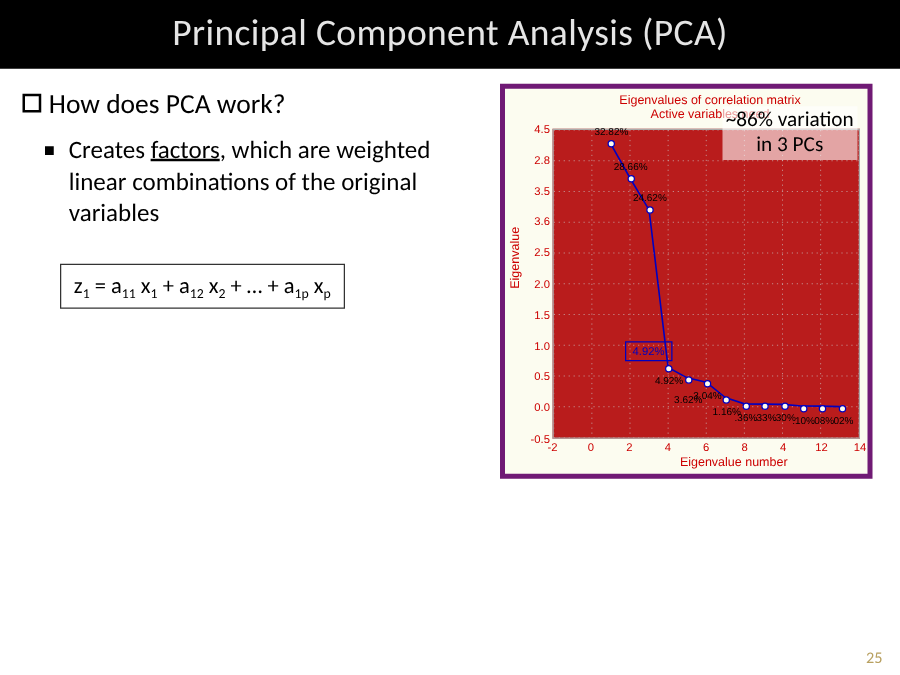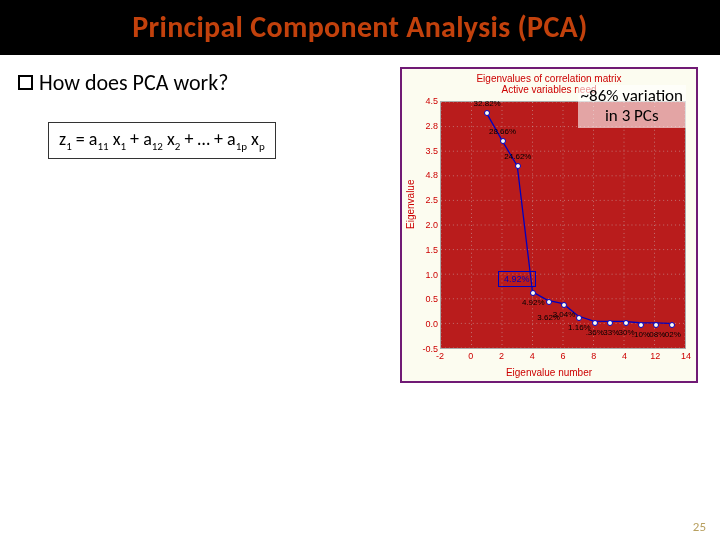--- a/index.html
+++ b/index.html
@@ -1,31 +1,31 @@
 <!DOCTYPE html>
 <html><head>
   <meta charset="utf-8">
   <style>
     * { margin: 0; padding: 0; box-sizing: border-box; }
     body { width: 720px; height: 540px; font-family: Calibri, 'Segoe UI', sans-serif; background: #fff; position: relative; }
     .title-bar { background: #000; width: 100%; padding: 8px 0 10px 0; }
-    .title { font-size: 30px; font-weight: 700; color: #c2410c; text-align: center; letter-spacing: 0.3px; }
+    .title { font-size: 30px; font-weight: 400; color: #e5e5e5; text-align: center; letter-spacing: 0.3px; }
     .main { display: flex; padding: 14px 0 0 18px; }
     .text-col { width: 382px; padding-right: 24px; }
     .heading { font-size: 22px; font-weight: 400; margin-bottom: 12px; display: flex; align-items: center; gap: 4px; }
     .bullet-sq { width: 15px; height: 15px; border: 2px solid #000; display: inline-block; flex-shrink: 0; margin-right: 2px; }
     .heading-text { display: inline; }
     .bullet { display: flex; margin: 10px 0 12px 18px; }
     .bullet-dot { width: 7px; height: 7px; background: #000; margin-top: 9px; margin-right: 12px; flex-shrink: 0; }
     .bullet-text { font-size: 20px; line-height: 1.28; }
     .underline { text-decoration: underline; }
     .equation-box { border: 1.5px solid #333; padding: 5px 10px; margin: 14px 0 14px 30px; display: inline-block; font-size: 18px; }
     .sub { font-size: 11px; vertical-align: sub; }
     .chart-col { width: 302px; position: relative; }
-    .chart-wrap { background: #fcfcf0; border: 2px solid #701a75; width: 298px; height: 316px; position: relative; margin-top: -2px; }
+    .chart-wrap { background: #fcfcf0; border: 4px solid #701a75; width: 298px; height: 316px; position: relative; margin-top: -2px; padding-left: 38px; }
     .chart-title1 { text-align: center; font-size: 10px; color: #c00; padding-top: 4px; font-family: Arial, sans-serif; }
     .chart-title2 { text-align: center; font-size: 10px; color: #c00; font-family: Arial, sans-serif; }
     .annotation { position: absolute; right: 16px; top: 16px; font-size: 17px; line-height: 1.2; text-align: center; background: rgba(255,255,255,0.6); padding: 1px 3px; }
     .plot-area { position: absolute; left: 38px; top: 32px; width: 246px; height: 248px; border: 1px solid #aaa; background: #b91c1c; }
     .ylabel { position: absolute; left: 3px; top: 160px; transform: rotate(-90deg); transform-origin: left top; font-size: 10px; color: #c00; font-family: Arial, sans-serif; }
     .xlabel { position: absolute; bottom: 3px; width: 100%; text-align: center; font-size: 10px; color: #c00; font-family: Arial, sans-serif; }
     .page-num { position: absolute; bottom: 6px; right: 14px; font-size: 13px; color: #b8a060; }
     .tick { position: absolute; font-size: 9px; color: #c00; font-family: Arial, sans-serif; }
     .pt { position: absolute; width: 6px; height: 6px; border: 1px solid #0000c0; background: #fcfcf0; border-radius: 50%; transform: translate(-50%, -50%); }
     .label { position: absolute; font-size: 8px; font-family: Arial, sans-serif; text-align: center; white-space: nowrap; transform: translate(-50%, 0); }
@@ -40,20 +40,26 @@
   <div class="title">Principal Component Analysis (PCA)</div>
 </div>
 
 <div class="main">
   <div class="text-col">
     <div class="heading">
       <span class="bullet-sq"></span>
       <span class="heading-text">How does PCA work?</span>
     </div>
 
+    <div class="bullet">
+      <span class="bullet-dot"></span>
+      <div class="bullet-text">
+        <span>Creates </span><span class="underline">factors</span><span>, which are weighted linear combinations of the original variables</span>
+      </div>
+    </div>
 
     <div class="equation-box">
       <span>z</span><span class="sub">1</span><span> = a</span><span class="sub">11</span><span> x</span><span class="sub">1</span><span> + a</span><span class="sub">12</span><span> x</span><span class="sub">2</span><span> + … + a</span><span class="sub">1p</span><span> x</span><span class="sub">p</span>
     </div>
 
   </div>
 
   <div class="chart-col">
     <div class="chart-wrap">
       <div class="chart-title1">Eigenvalues of correlation matrix</div>
@@ -112,21 +118,21 @@
           <div class="label" style="left:230.625px;top:228.1008px">.02%</div>
         </div>
       <div id="tick-layer">
           <div class="tick" style="left:20px;top:275px;text-align:right;width:16px">-0.5</div>
           <div class="tick" style="left:20px;top:250.2px;text-align:right;width:16px">0.0</div>
           <div class="tick" style="left:20px;top:225.4px;text-align:right;width:16px">0.5</div>
           <div class="tick" style="left:20px;top:200.60000000000002px;text-align:right;width:16px">1.0</div>
           <div class="tick" style="left:20px;top:175.8px;text-align:right;width:16px">1.5</div>
           <div class="tick" style="left:20px;top:151px;text-align:right;width:16px">2.0</div>
           <div class="tick" style="left:20px;top:126.20000000000002px;text-align:right;width:16px">2.5</div>
-          <div class="tick" style="left:20px;top:101.4px;text-align:right;width:16px">4.8</div>
+          <div class="tick" style="left:20px;top:101.4px;text-align:right;width:16px">3.6</div>
           <div class="tick" style="left:20px;top:76.6px;text-align:right;width:16px">3.5</div>
           <div class="tick" style="left:20px;top:51.79999999999998px;text-align:right;width:16px">2.8</div>
           <div class="tick" style="left:20px;top:27px;text-align:right;width:16px">4.5</div>
           <div class="tick" style="top:282px;left:32px;width:12px;text-align:center">-2</div>
           <div class="tick" style="top:282px;left:62.75px;width:12px;text-align:center">0</div>
           <div class="tick" style="top:282px;left:93.5px;width:12px;text-align:center">2</div>
           <div class="tick" style="top:282px;left:124.25px;width:12px;text-align:center">4</div>
           <div class="tick" style="top:282px;left:155px;width:12px;text-align:center">6</div>
           <div class="tick" style="top:282px;left:185.75px;width:12px;text-align:center">8</div>
           <div class="tick" style="top:282px;left:216.5px;width:12px;text-align:center">4</div>

